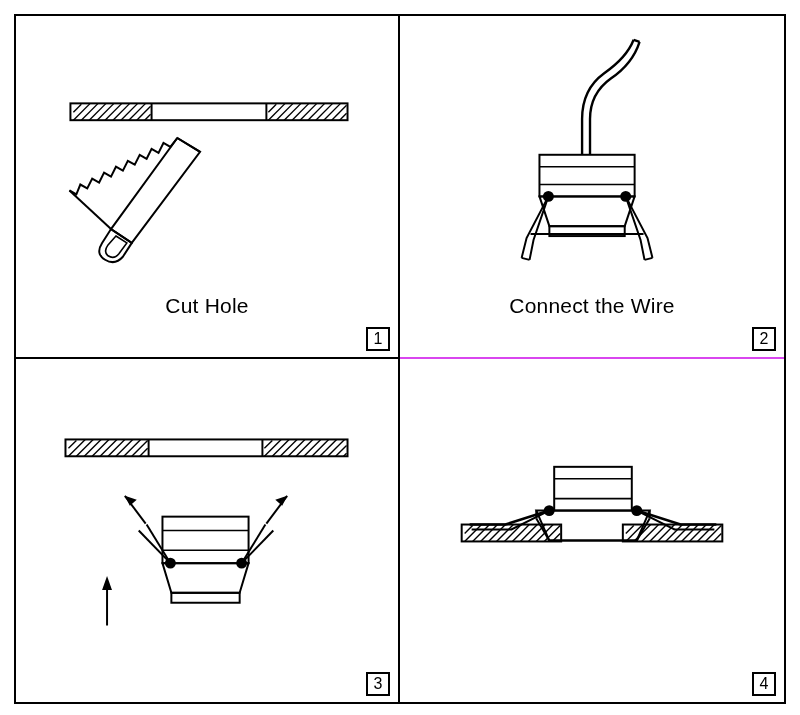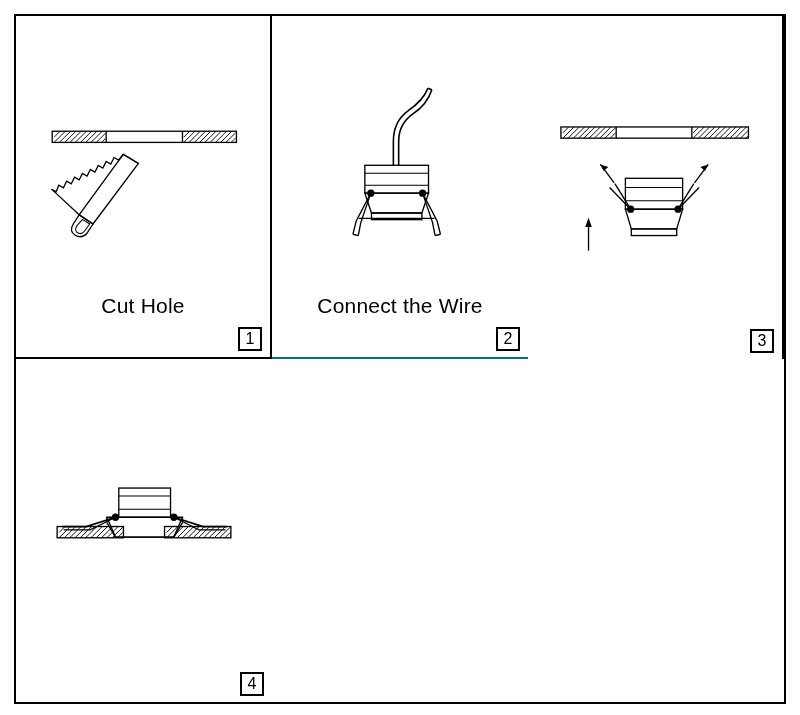--- a/index.html
+++ b/index.html
@@ -21,30 +21,30 @@
   }
   .grid {
     position: absolute;
     left: 14px;
     top: 14px;
     width: 772px;
     height: 690px;
     border: 2px solid #000;
     box-sizing: border-box;
     display: grid;
-    grid-template-columns: 1fr 1fr 1fr;
+    grid-template-columns: 1fr 1fr;
     grid-template-rows: 1fr 1fr;
   }
   .cell {
     position: relative;
     box-sizing: border-box;
     overflow: hidden;
   }
   .cell.c1 { border-right: 2px solid #000; border-bottom: 2px solid #000; }
-  .cell.c2 { border-bottom: 2px solid #0369a1; padding-left: 24px; }
+  .cell.c2 { border-bottom: 2px solid #d946ef; padding-left: 24px; }
   .cell.c3 { border-right: 2px solid #000; }
   .cell.c4 { }
 
   .art {
     position: absolute;
     left: 0;
     top: 0;
     width: 100%;
     height: 100%;
   }

